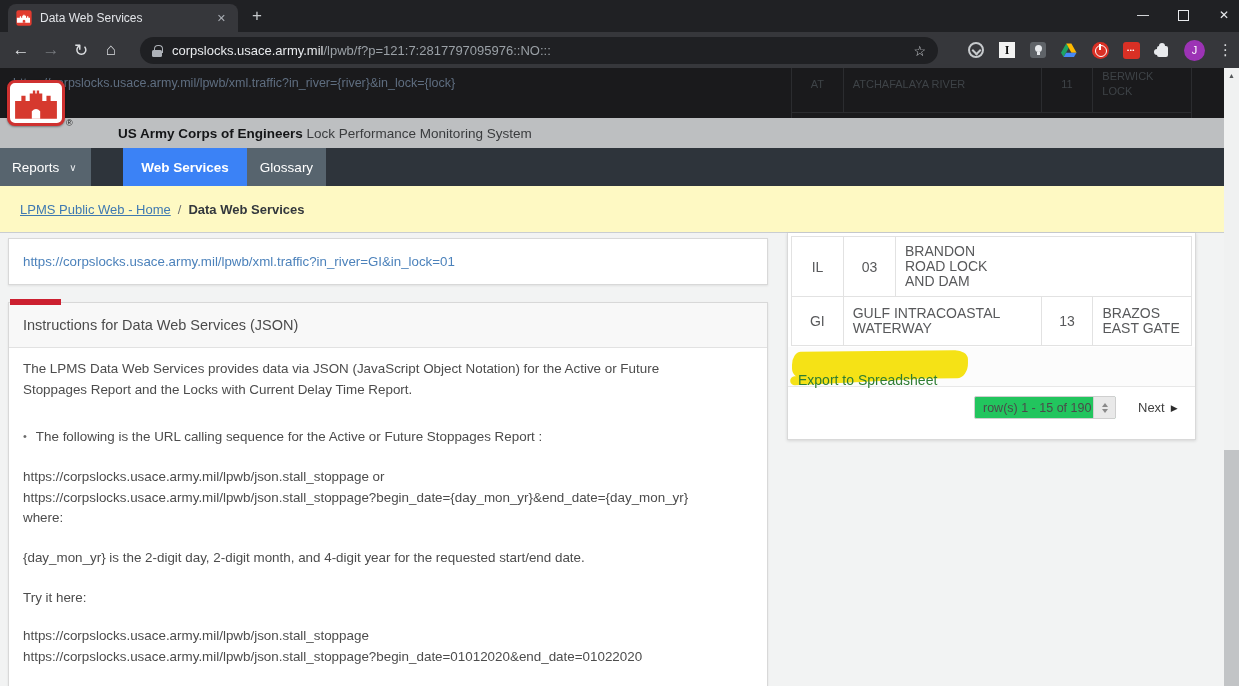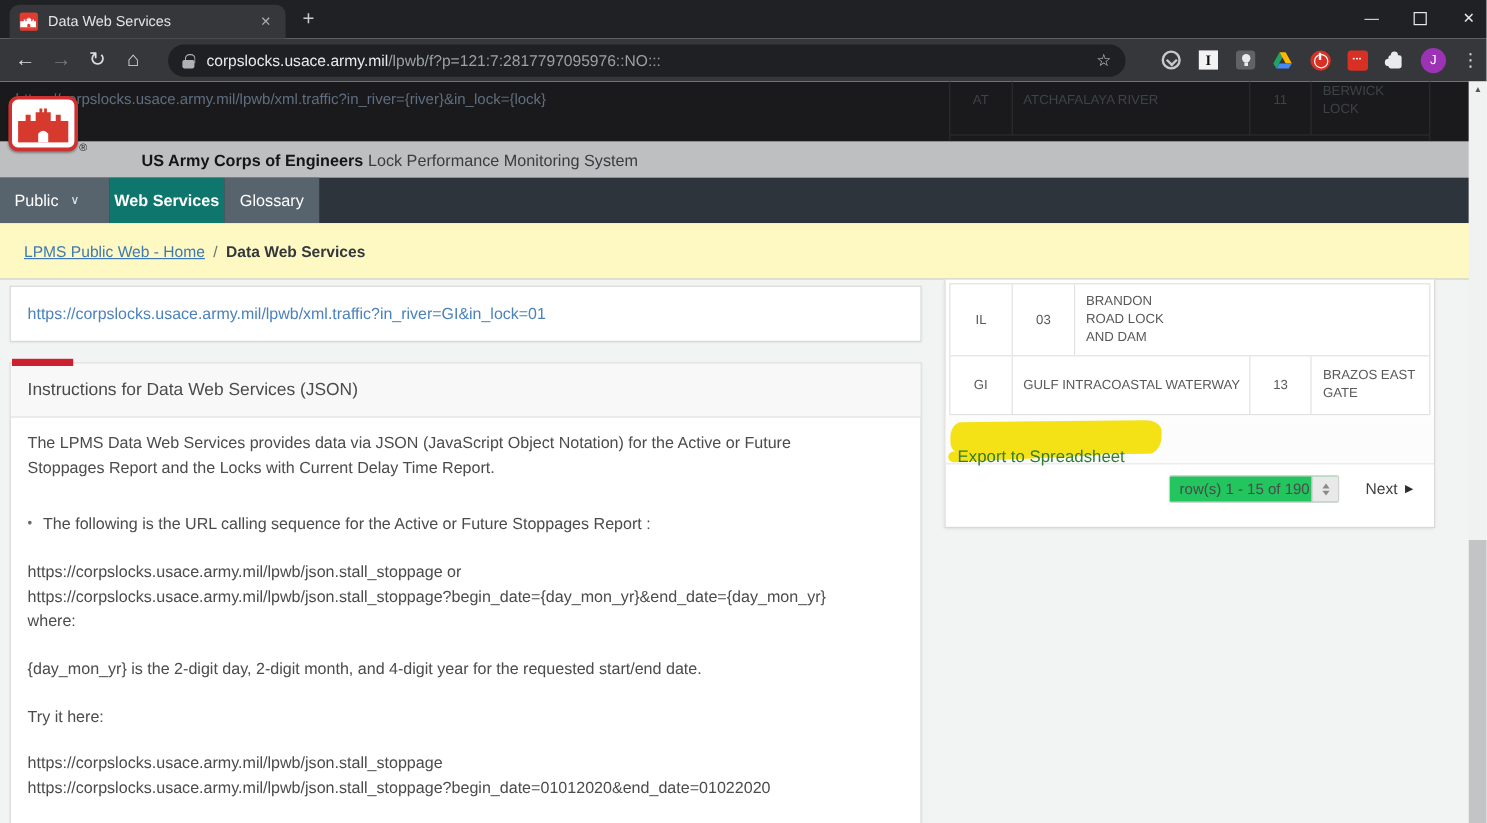--- a/index.html
+++ b/index.html
@@ -81,21 +81,21 @@
   .logo-tile { position:absolute; left:7px; top:12px; width:58px; height:46px; background:#fff;
                border:3px solid #cf3130; border-radius:8px; z-index:6; display:flex; align-items:center;
                justify-content:center; box-shadow:0 1px 2px rgba(0,0,0,.35); }
   .reg-mark { position:absolute; left:66px; top:50px; z-index:7; font-size:9px; color:#222; }
 
   .navbar { position:absolute; left:0; top:80px; width:1224px; height:38px; background:#2e343b;
             display:flex; align-items:stretch; }
   .navitem { color:#fff; font-size:13.5px; display:flex; align-items:center; }
   .nav-reports { width:91px; background:#57646e; padding-left:12px; gap:10px; }
   .nav-chev { font-size:10px; color:#e8ebee; }
-  .nav-web { width:96px; background:#0f766e; justify-content:center; font-weight:bold; }
+  .nav-web { width:124px; background:#3b82f6; justify-content:center; font-weight:bold;margin-left:32px; }
   .nav-gloss { width:79px; background:#57646e; justify-content:center; }
 
   .breadcrumb { position:absolute; left:0; top:118px; width:1224px; height:47px; background:#fef9c3;
                 border-bottom:1px solid #c9cdd1; display:flex; align-items:center; font-size:13px; }
   .bc-link { margin-left:20px; color:#3f79b1; }
   .bc-sep { margin:0 7px; color:#6b6f73; }
   .bc-cur { color:#33383d; font-weight:bold; }
 
   
   .card { background:#fff; border:1px solid #d8d8d8; box-shadow:0 1px 2px rgba(0,0,0,.08); }
@@ -117,21 +117,21 @@
   .t-link1 { top:277px; } .t-link2 { top:298px; }
 
   
   .right-card { position:absolute; left:787px; top:165px; width:409px; height:207px; background:#fff;
                 border:1px solid #d9d9d9; border-top:none; box-shadow:0 1px 3px rgba(0,0,0,.12); }
   .rtable { position:absolute; left:3px; top:3px; width:401px;
             border:1px solid #e2e2e2; border-bottom:1px solid #e2e2e2; }
   .rrow { display:flex; border-bottom:1px solid #e2e2e2; }
   .rrow:last-child { border-bottom:none; }
   .rrow.r1 { height:60px; } .rrow.r2 { height:48px; }
-  .rcell { border-right:1px solid #e2e2e2; font-size:11px; color:#58595b; display:flex; align-items:center; }
+  .rcell { border-right:1px solid #e2e2e2; font-size:14px; color:#58595b; display:flex; align-items:center; }
   .rcell:last-child { border-right:none; }
   .c1 { width:52px; justify-content:center; }
   .c2 { width:199px; padding-left:9px; padding-right:6px; line-height:15px; }
   .c3 { width:52px; justify-content:center; }
   .c4 { width:98px; padding-left:9px; padding-right:6px; line-height:15px; }
   .export-strip { position:absolute; left:0; top:114px; width:407px; height:40px; background:#fcfcfc;
                   border-bottom:1px solid #e8e8e8; }
   .hl { position:absolute; left:4px; top:4px; width:176px; height:28px; background:#f5e216;
         border-radius:9px 13px 11px 15px / 13px 9px 15px 11px; transform:rotate(-0.6deg); }
   .hl::after { content:""; position:absolute; left:-2px; top:22px; width:130px; height:9px; background:#f5e216;
@@ -244,21 +244,21 @@
     <div class="logo-tile">
       <svg width="46" height="32" viewBox="0 0 44 30">
         <path d="M2 13 H8 V8 H12 V13 H16 V6 H19 V3 H21.3 V6 H22.7 V3 H25 V6 H28 V13 H32 V8 H36 V13 H42 V30 H2 Z" fill="#d6392e"></path>
         <path d="M18 30 V23 Q22 18.5 26 23 V30 Z" fill="#fff"></path>
       </svg>
     </div>
     <span class="reg-mark">®</span>
 
     <div class="navbar">
       <div class="navitem nav-reports">
-        <span>Public</span>
+        <span>Reports</span>
         <span class="nav-chev">∨</span>
       </div>
       <div class="navitem nav-web">
         <span>Web Services</span>
       </div>
       <div class="navitem nav-gloss">
         <span>Glossary</span>
       </div>
     </div>
 

